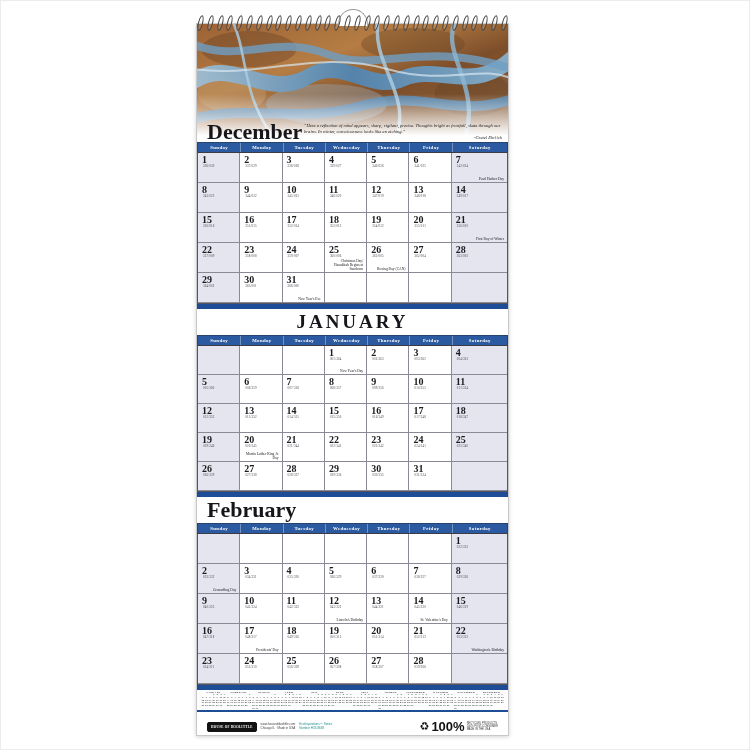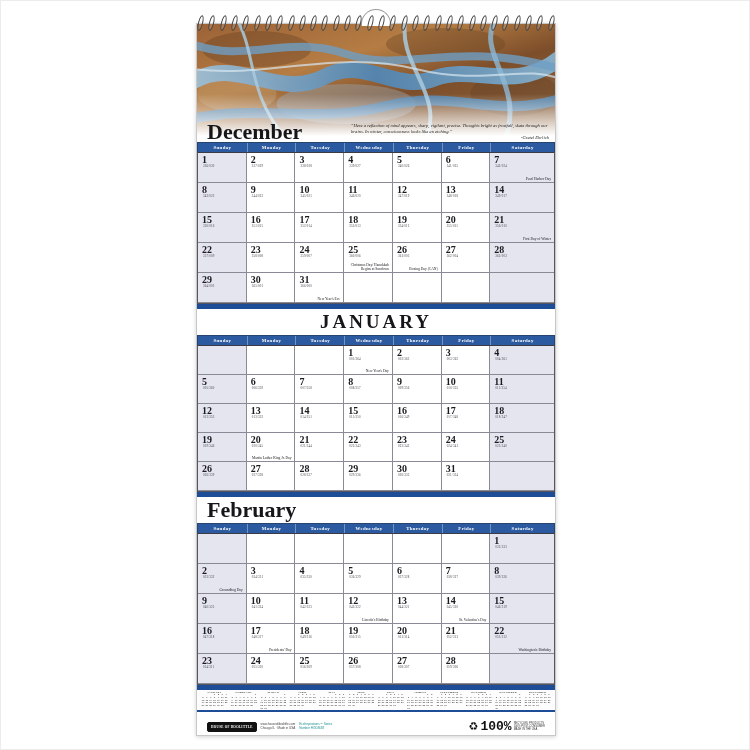--- a/index.html
+++ b/index.html
@@ -1,19 +1,19 @@
 <!DOCTYPE html>
 <html style="--header-blue: #2b5aa0; --bar-blue: #1d4d97; --weekend-bg: #e5e5f0; --page-border: #c8c8c8;"><head>
 <meta charset="utf-8">
 <style>
   * { margin:0; padding:0; box-sizing:border-box; -webkit-text-size-adjust:none; }
   body { width:750px; height:750px; background:#ffffff; font-family:"Liberation Serif", serif; }
   .canvas { position:absolute; left:0; top:0; width:750px; height:750px; background:#fff; border:1px solid #ececec; }
 
-  .page { position:absolute; left:195px; top:22px; width:360px; height:713px;
+  .page { position:absolute; left:195px; top:22px; width:313px; height:713px;
           background:#fff; border:1px solid var(--page-border,#c8c8c8);
           box-shadow:0 1px 4px rgba(0,0,0,.18); }
 
   
   .hanger { position:absolute; left:50%; margin-left:-15px; top:-15px; width:30px; height:17px;
             border:1.5px solid #9a9a9a; border-bottom:none; border-radius:15px 15px 0 0; background:#fff; z-index:1; }
   .coils { position:absolute; left:1px; right:1px; top:-9px; height:18px; display:flex;
            justify-content:space-between; z-index:2; }
   .coil { width:5px; height:16px; border:1.6px solid #454545; border-radius:50%;
           transform:rotate(14deg); background:rgba(255,255,255,.15); }
@@ -67,21 +67,21 @@
 
   
   .footer { height:29px; display:flex; justify-content:space-between; align-items:center; padding:0 10px; }
   .brand { display:flex; align-items:center; gap:4px; }
   .logo-box { border:1px solid #111; background:#111; color:#fff; border-radius:2px;
               font-size:3.2px; line-height:4px; font-weight:700; padding:2px 3px; letter-spacing:.3px; }
   .brand-lines { font-size:3px; line-height:3.8px; color:#444; font-family:"Liberation Sans",sans-serif; }
   .series-lines { font-size:3px; line-height:3.8px; color:#1b8f8f; font-family:"Liberation Sans",sans-serif; }
   .recycle { display:flex; align-items:center; gap:2px; }
   .recycle-glyph { font-size:11px; line-height:11px; color:#111; }
-  .recycle-pct { font-size:13px; font-weight:700; color:#111; font-family:Liberation Mono, monospace; }
+  .recycle-pct { font-size:13px; font-weight:700; color:#111; font-family:Liberation Sans, sans-serif; }
   .recycle-lines { font-size:2.7px; line-height:3.3px; color:#333; font-family:"Liberation Sans",sans-serif;
                    text-transform:uppercase; }
 </style>
 </head>
 <body>
 
 <div class="canvas">
   <div class="page">
 
     <div class="hanger"></div>

